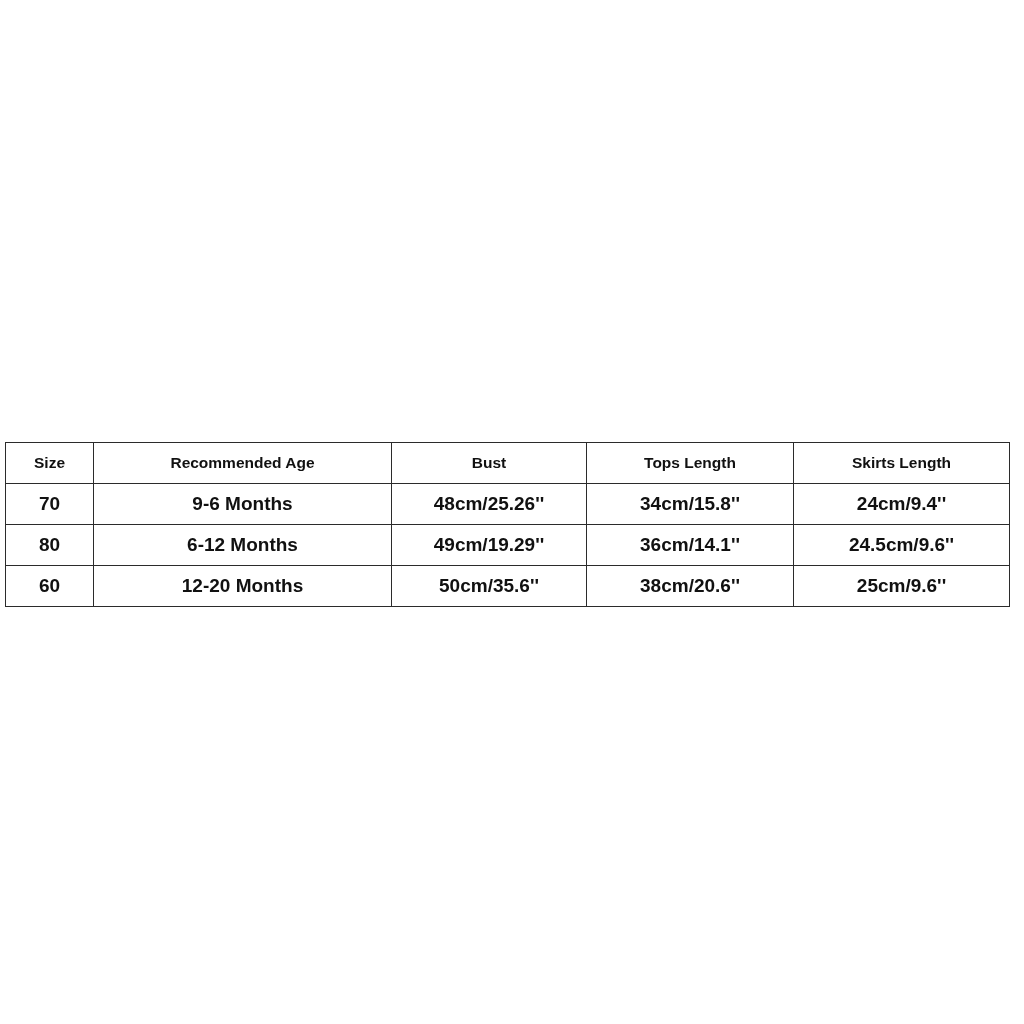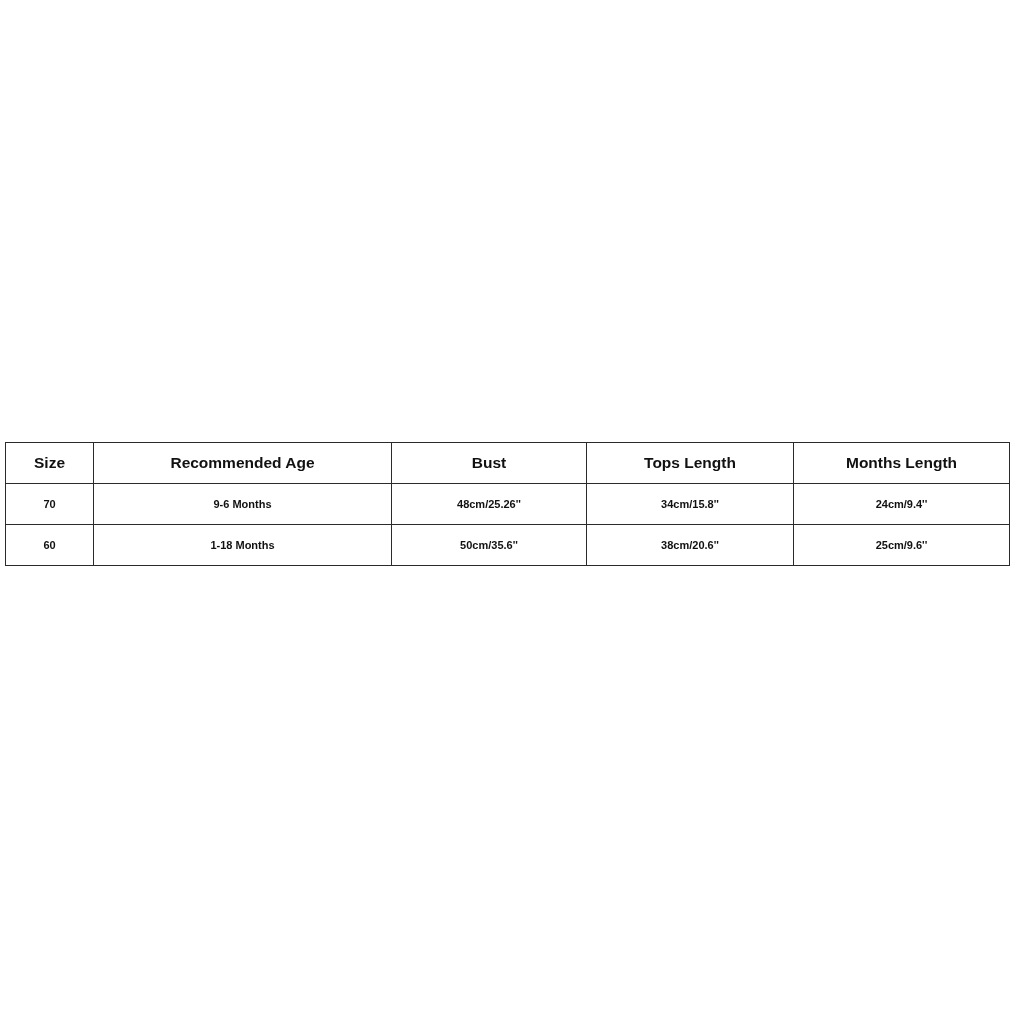--- a/index.html
+++ b/index.html
@@ -31,21 +31,21 @@
     background: #ffffff;
   }
 
   table.size-chart td,
   table.size-chart th {
     border: 1px solid #2b2b2b;
     height: 40px;
     text-align: center;
     vertical-align: middle;
     font-weight: bold;
-    font-size: 11px;
+    font-size: 19px;
     color: #111111;
     padding: 0 4px;
     white-space: nowrap;
     overflow: hidden;
   }
 
   table.size-chart th {
     font-size: 15.5px;
   }
 
@@ -67,33 +67,40 @@
       <col class="c-bust">
       <col class="c-tops">
       <col class="c-skirts">
     </colgroup>
     <thead>
       <tr>
         <th>Size</th>
         <th>Recommended Age</th>
         <th>Bust</th>
         <th>Tops Length</th>
-        <th>Months Length</th>
+        <th>Skirts Length</th>
       </tr>
     </thead>
     <tbody>
       <tr>
         <td>70</td>
         <td>9-6 Months</td>
         <td>48cm/25.26''</td>
         <td>34cm/15.8''</td>
         <td>24cm/9.4''</td>
       </tr>
       <tr>
+        <td>80</td>
+        <td>6-12 Months</td>
+        <td>49cm/19.29''</td>
+        <td>36cm/14.1''</td>
+        <td>24.5cm/9.6''</td>
+      </tr>
+      <tr>
         <td>60</td>
-        <td>1-18 Months</td>
+        <td>12-20 Months</td>
         <td>50cm/35.6''</td>
         <td>38cm/20.6''</td>
         <td>25cm/9.6''</td>
       </tr>
     </tbody>
   </table>
 </div>
 
 </body></html>

